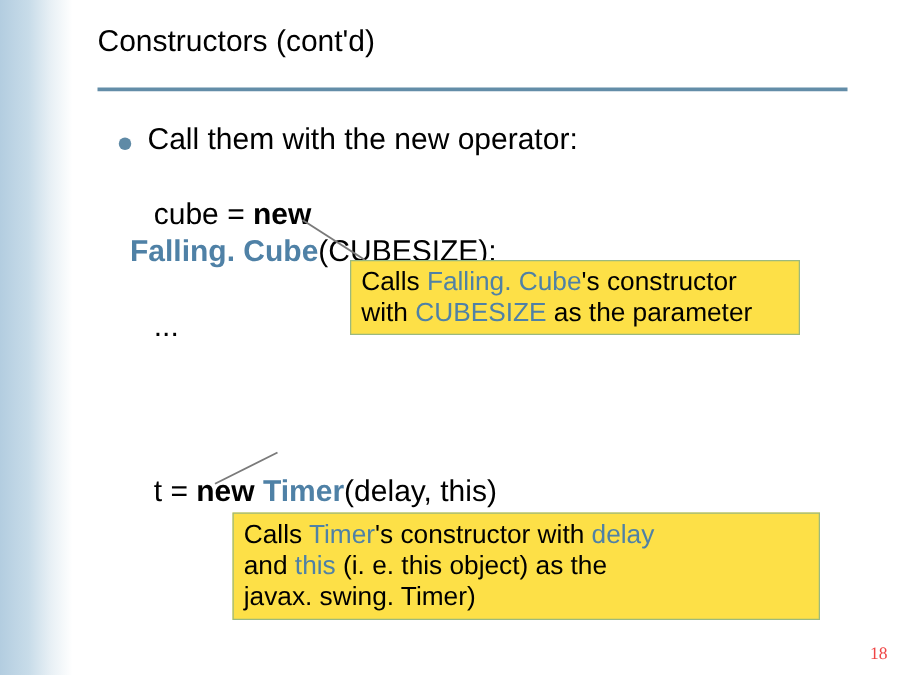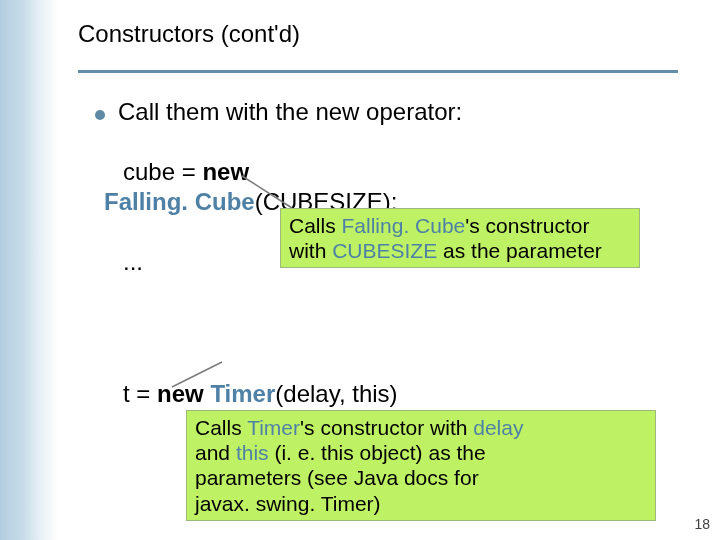--- a/index.html
+++ b/index.html
@@ -61,42 +61,43 @@
   }
   .ident1 {
     color: #4f81a6;
     font-weight: bold;
   }
   .ident2 {
     color: #4f81a6;
   }
   .callout {
     position: absolute;
-    background: #bef264;
+    background: #fde047;
     border: 1px solid #9bb97f;
     padding: 4px 8px;
     font-size: 21px;
     color: #000;
     line-height: 1.2;
     box-sizing: border-box;
   }
   .pointer-svg {
     position: absolute;
     overflow: visible;
   }
   .dots {
     position: absolute;
     font-size: 24px;
   }
   .slide-num {
     position: absolute;
     right: 10px;
     bottom: 8px;
     font-size: 14px;
-    color: #404040;
+    color: #ef4444;
+    font-family: Liberation Serif, serif;
   }
 </style>
 </head>
 <body>
 
 <div class="left-strip"></div>
 
 <div class="slide-title">Constructors (cont'd)</div>
 <div class="title-underline"></div>
 
@@ -133,17 +134,16 @@
   <line x1="50" y1="0" x2="0" y2="25" stroke="#7a7a7a" stroke-width="1.5"></line>
 </svg>
 
 <div class="callout" style="left:186px; top:410px; width:470px;">
   <div>
     <span>Calls </span><span class="ident2">Timer</span><span>'s constructor with </span><span class="ident2">delay</span>
   </div>
   <div>
     <span>and </span><span class="ident2">this</span><span> (i. e. this object) as the</span>
   </div>
-  <div>parameters (see Java docs for</div>
   <div>javax. swing. Timer)</div>
 </div>
 
 <div class="slide-num">18</div>
 
 </body></html>

